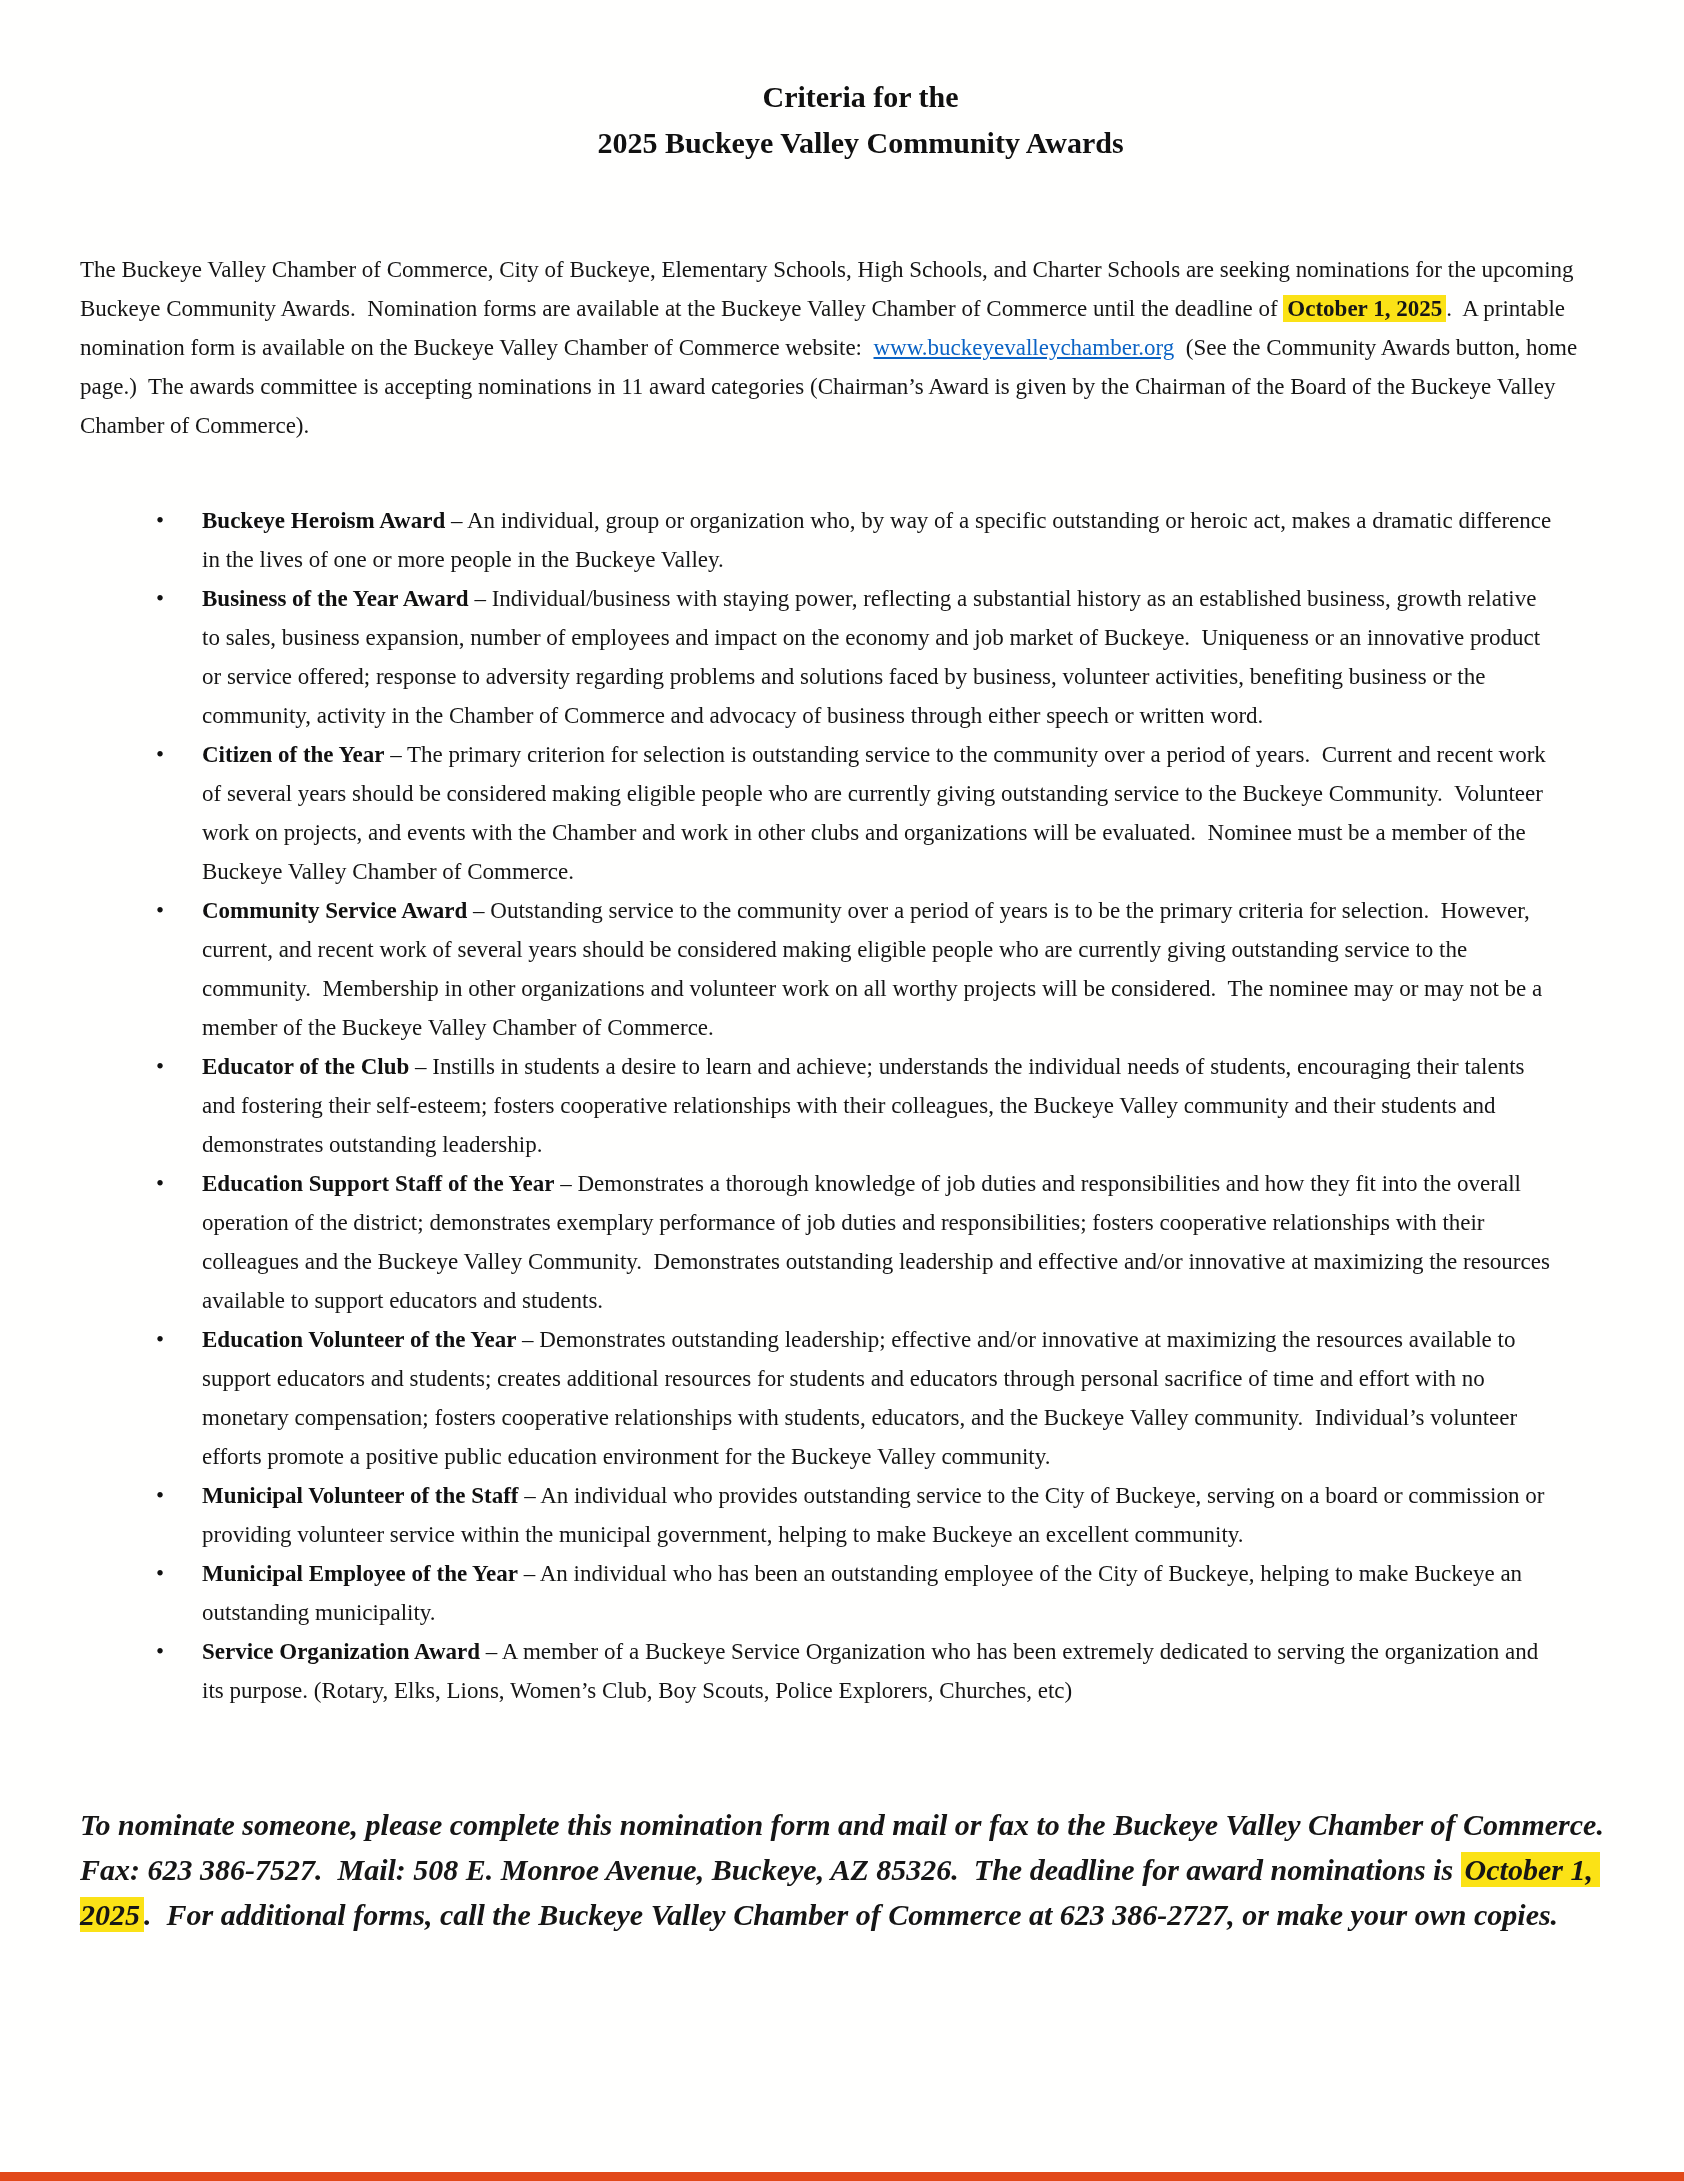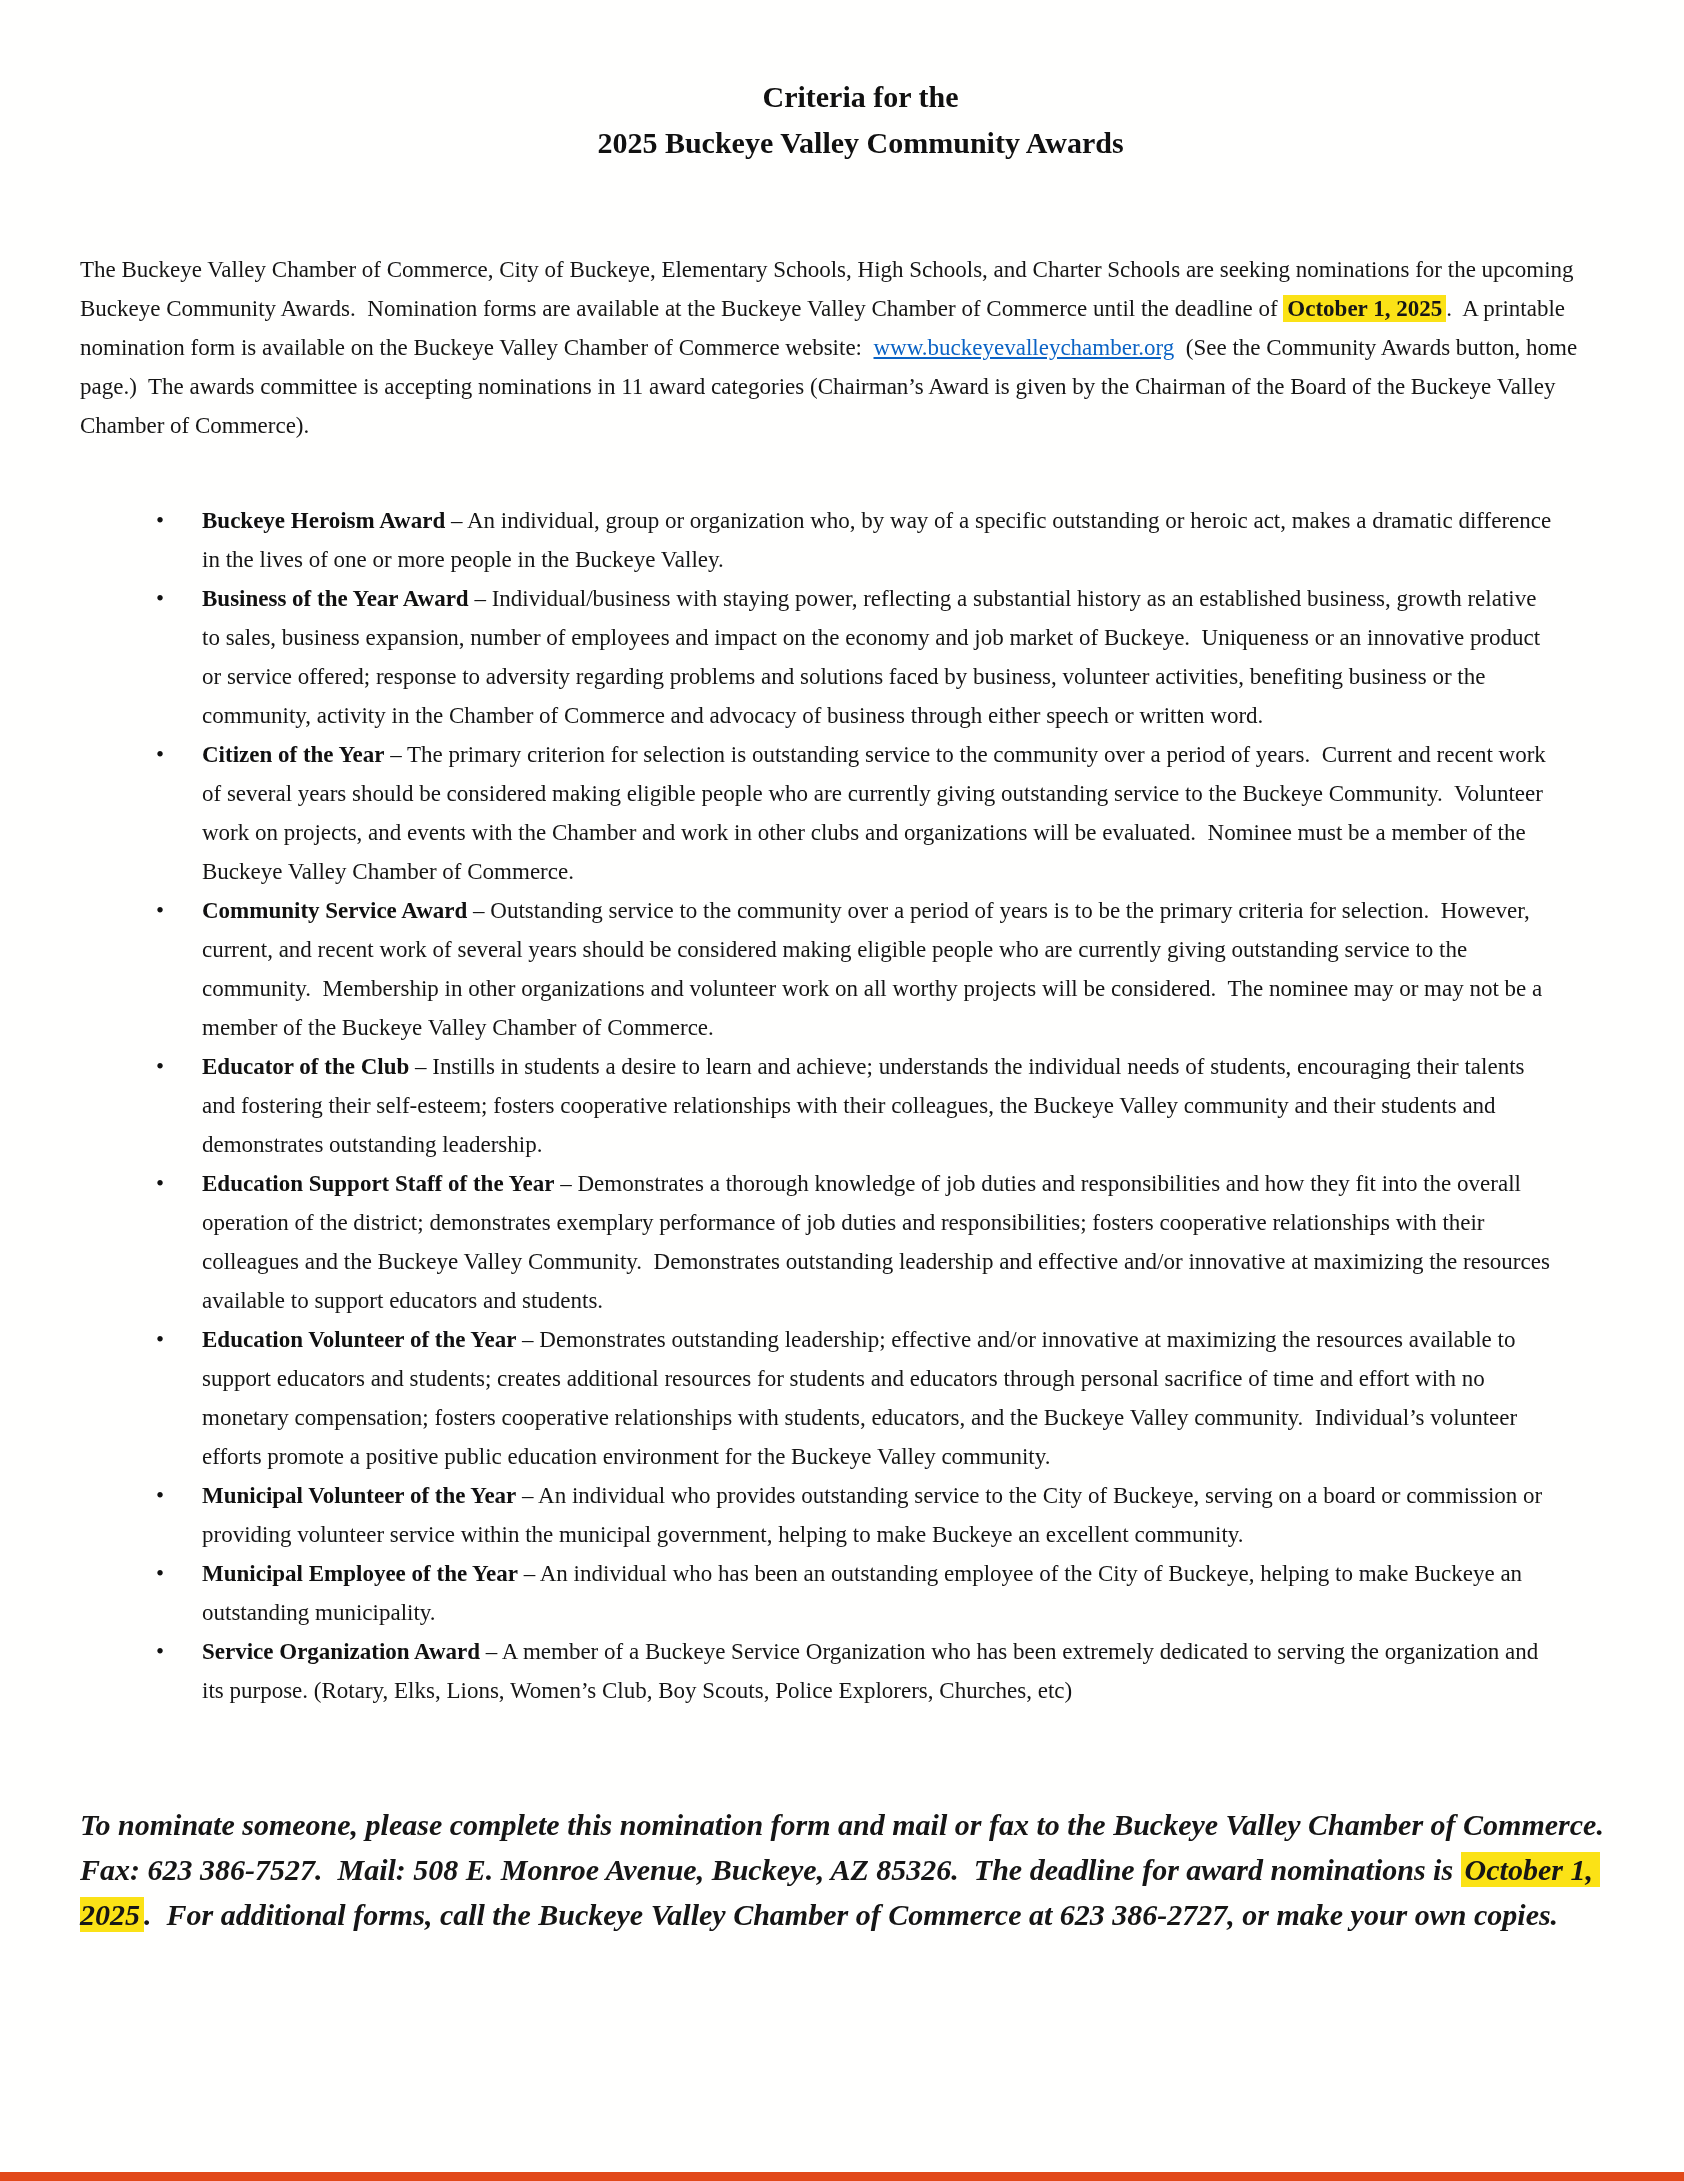--- a/index.html
+++ b/index.html
@@ -96,21 +96,21 @@
   <p class="intro"><span>The Buckeye Valley Chamber of Commerce, City of Buckeye, Elementary Schools, High Schools, and Charter Schools are seeking nominations for the upcoming Buckeye Community Awards.  Nomination forms are available at the Buckeye Valley Chamber of Commerce until the deadline of </span><span class="hl b">October 1, 2025</span><span>.  A printable nomination form is available on the Buckeye Valley Chamber of Commerce website:  </span><a class="link">www.buckeyevalleychamber.org</a><span>  (See the Community Awards button, home page.)  The awards committee is accepting nominations in 11 award categories (Chairman’s Award is given by the Chairman of the Board of the Buckeye Valley Chamber of Commerce).</span></p>
 
   <ul class="awards">
     <li><span class="award-title">Buckeye Heroism Award</span><span> – An individual, group or organization who, by way of a specific outstanding or heroic act, makes a dramatic difference in the lives of one or more people in the Buckeye Valley.</span></li>
     <li><span class="award-title">Business of the Year Award</span><span> – Individual/business with staying power, reflecting a substantial history as an established business, growth relative to sales, business expansion, number of employees and impact on the economy and job market of Buckeye.  Uniqueness or an innovative product or service offered; response to adversity regarding problems and solutions faced by business, volunteer activities, benefiting business or the community, activity in the Chamber of Commerce and advocacy of business through either speech or written word.</span></li>
     <li><span class="award-title">Citizen of the Year</span><span> – The primary criterion for selection is outstanding service to the community over a period of years.  Current and recent work of several years should be considered making eligible people who are currently giving outstanding service to the Buckeye Community.  Volunteer work on projects, and events with the Chamber and work in other clubs and organizations will be evaluated.  Nominee must be a member of the Buckeye Valley Chamber of Commerce.</span></li>
     <li><span class="award-title">Community Service Award</span><span> – Outstanding service to the community over a period of years is to be the primary criteria for selection.  However, current, and recent work of several years should be considered making eligible people who are currently giving outstanding service to the community.  Membership in other organizations and volunteer work on all worthy projects will be considered.  The nominee may or may not be a member of the Buckeye Valley Chamber of Commerce.</span></li>
     <li><span class="award-title">Educator of the Club</span><span> – Instills in students a desire to learn and achieve; understands the individual needs of students, encouraging their talents and fostering their self-esteem; fosters cooperative relationships with their colleagues, the Buckeye Valley community and their students and demonstrates outstanding leadership.</span></li>
     <li><span class="award-title">Education Support Staff of the Year</span><span> – Demonstrates a thorough knowledge of job duties and responsibilities and how they fit into the overall operation of the district; demonstrates exemplary performance of job duties and responsibilities; fosters cooperative relationships with their colleagues and the Buckeye Valley Community.  Demonstrates outstanding leadership and effective and/or innovative at maximizing the resources available to support educators and students.</span></li>
     <li><span class="award-title">Education Volunteer of the Year</span><span> – Demonstrates outstanding leadership; effective and/or innovative at maximizing the resources available to support educators and students; creates additional resources for students and educators through personal sacrifice of time and effort with no monetary compensation; fosters cooperative relationships with students, educators, and the Buckeye Valley community.  Individual’s volunteer efforts promote a positive public education environment for the Buckeye Valley community.</span></li>
-    <li><span class="award-title">Municipal Volunteer of the Year</span><span> – An individual who provides outstanding service to the City of Buckeye, serving on a board or commission or providing volunteer service within the municipal government, helping to make Buckeye an excellent community.</span></li>
+    <li><span class="award-title">Municipal Volunteer of the Staff</span><span> – An individual who provides outstanding service to the City of Buckeye, serving on a board or commission or providing volunteer service within the municipal government, helping to make Buckeye an excellent community.</span></li>
     <li><span class="award-title">Municipal Employee of the Year</span><span> – An individual who has been an outstanding employee of the City of Buckeye, helping to make Buckeye an outstanding municipality.</span></li>
     <li><span class="award-title">Service Organization Award</span><span> – A member of a Buckeye Service Organization who has been extremely dedicated to serving the organization and its purpose. (Rotary, Elks, Lions, Women’s Club, Boy Scouts, Police Explorers, Churches, etc)</span></li>
   </ul>
 
   <p class="footer-note"><span>To nominate someone, please complete this nomination form and mail or fax to the Buckeye Valley Chamber of Commerce.  Fax: 623 386-7527.  Mail: 508 E. Monroe Avenue, Buckeye, AZ 85326.  The deadline for award nominations is </span><span class="hl">October 1, 2025</span><span>.  For additional forms, call the Buckeye Valley Chamber of Commerce at 623 386-2727, or make your own copies.</span></p>
 
   <div class="bottom-bar"></div>
 
 </div>
 

